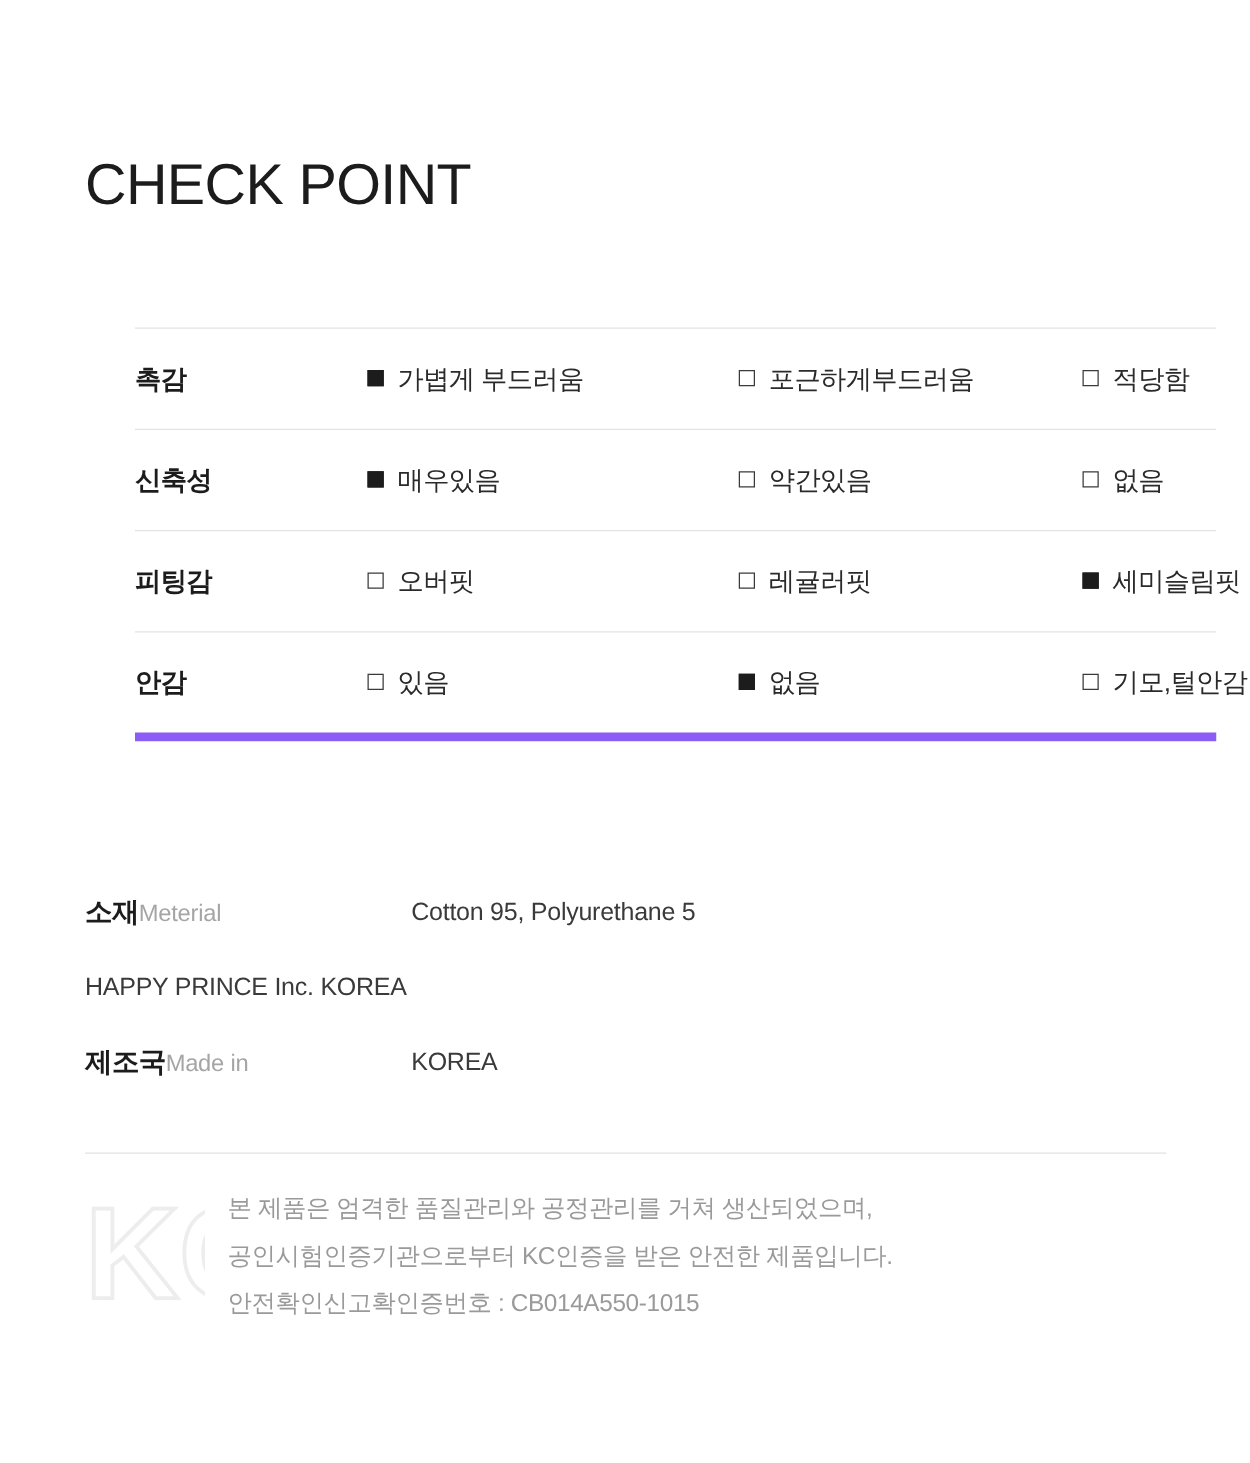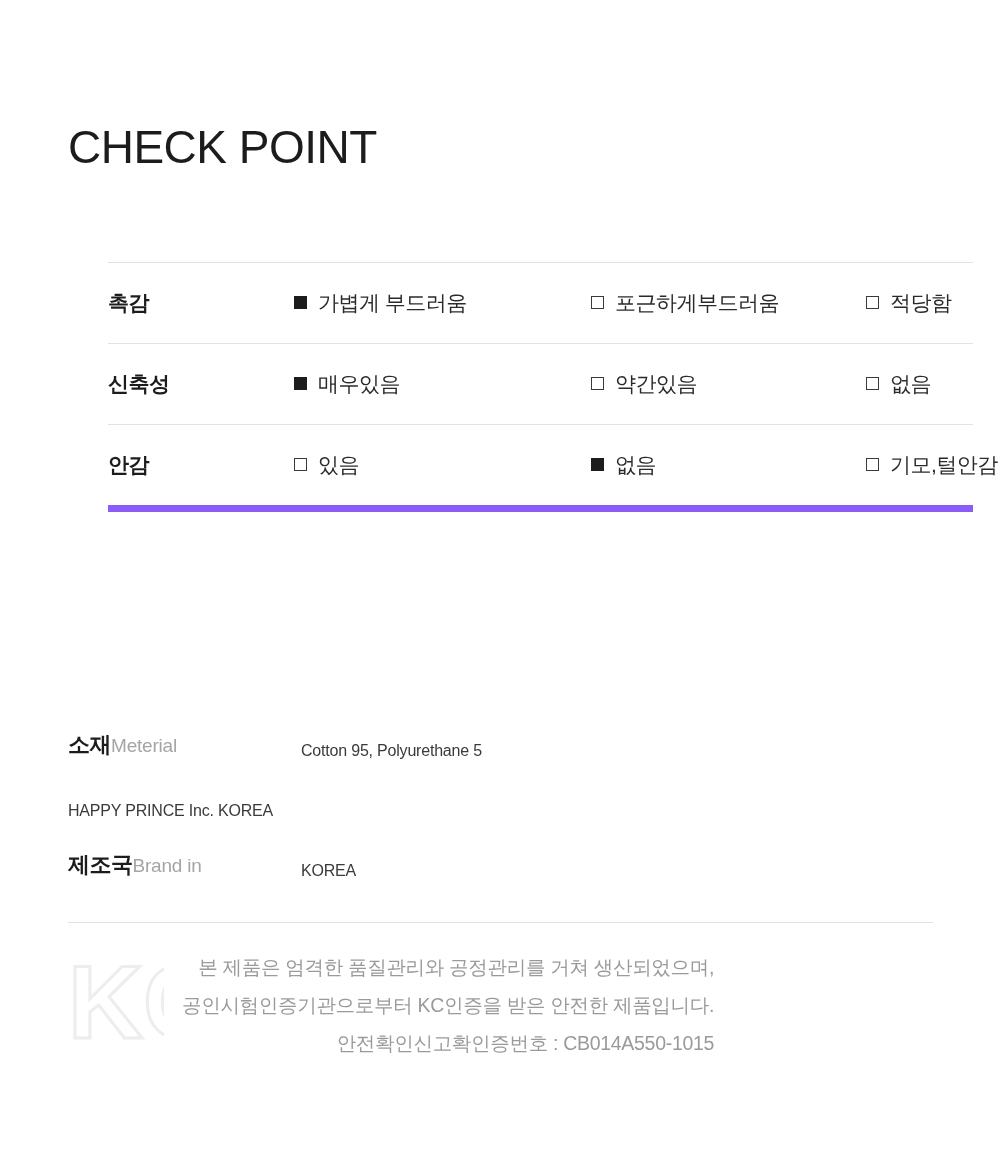--- a/index.html
+++ b/index.html
@@ -89,41 +89,42 @@
 
   
   .info {
     position: absolute;
     left: 68px;
     top: 700px;
     width: 865px;
   }
   .info-row {
     display: flex;
-    align-items: flex-end;
+    align-items: center;
     height: 60px;
+    gap: 28px;
   }
   .info-key {
     flex: 0 0 233px;
     display: flex;
     align-items: baseline;
   }
   .info-key-ko {
     font-size: 22px;
     font-weight: bold;
     color: #1c1c1c;
     letter-spacing: -0.5px;
   }
   .info-key-en {
     font-size: 19px;
     color: #a5a5a5;
     letter-spacing: -0.2px;
   }
   .info-val {
-    font-size: 16px;
+    font-size: 20px;
     color: #3a3a3a;
     letter-spacing: -0.2px;
   }
 
   
   .kc-divider {
     position: absolute;
     left: 68px;
     top: 922px;
     width: 865px;
@@ -144,21 +145,20 @@
     height: 110px;
     position: relative;
     margin-top: 2px;
   }
   .kc-text {
     margin-left: 18px;
     font-size: 19.5px;
     line-height: 1.95;
     color: #9a9a9a;
     letter-spacing: -0.3px;
-    text-align: right;
   }
   .kc-text div { white-space: nowrap; }
 </style>
 </head>
 <body>
 
 <div class="page">
 
   <div class="title">CHECK POINT</div>
 
@@ -190,20 +190,35 @@
       <div class="cp-opt col2">
         <span class="box off"></span>
         <span>약간있음</span>
       </div>
       <div class="cp-opt col3">
         <span class="box off"></span>
         <span>없음</span>
       </div>
     </div>
 
+    <div class="cp-row">
+      <div class="cp-label">피팅감</div>
+      <div class="cp-opt col1">
+        <span class="box off"></span>
+        <span>오버핏</span>
+      </div>
+      <div class="cp-opt col2">
+        <span class="box off"></span>
+        <span>레귤러핏</span>
+      </div>
+      <div class="cp-opt col3">
+        <span class="box on"></span>
+        <span>세미슬림핏</span>
+      </div>
+    </div>
 
     <div class="cp-row">
       <div class="cp-label">안감</div>
       <div class="cp-opt col1">
         <span class="box off"></span>
         <span>있음</span>
       </div>
       <div class="cp-opt col2">
         <span class="box on"></span>
         <span>없음</span>
@@ -223,21 +238,21 @@
         <span class="info-key-en">Meterial</span>
       </div>
       <div class="info-val">Cotton 95, Polyurethane 5</div>
     </div>
     <div class="info-row">
       <div class="info-val">HAPPY PRINCE Inc. KOREA</div>
     </div>
     <div class="info-row">
       <div class="info-key">
         <span class="info-key-ko">제조국</span>
-        <span class="info-key-en">Brand in</span>
+        <span class="info-key-en">Made in</span>
       </div>
       <div class="info-val">KOREA</div>
     </div>
   </div>
 
   <div class="kc-divider"></div>
 
   <div class="kc-wrap">
     <div class="kc-mark">
       <svg width="96" height="110" viewBox="0 0 96 110" aria-hidden="true">

